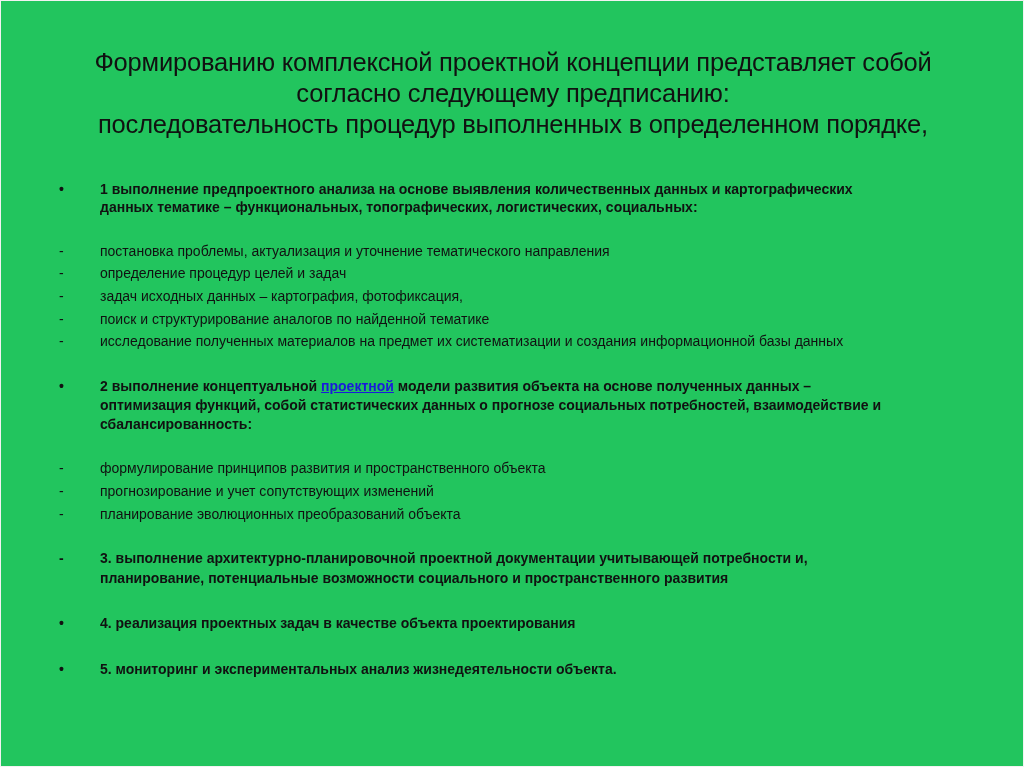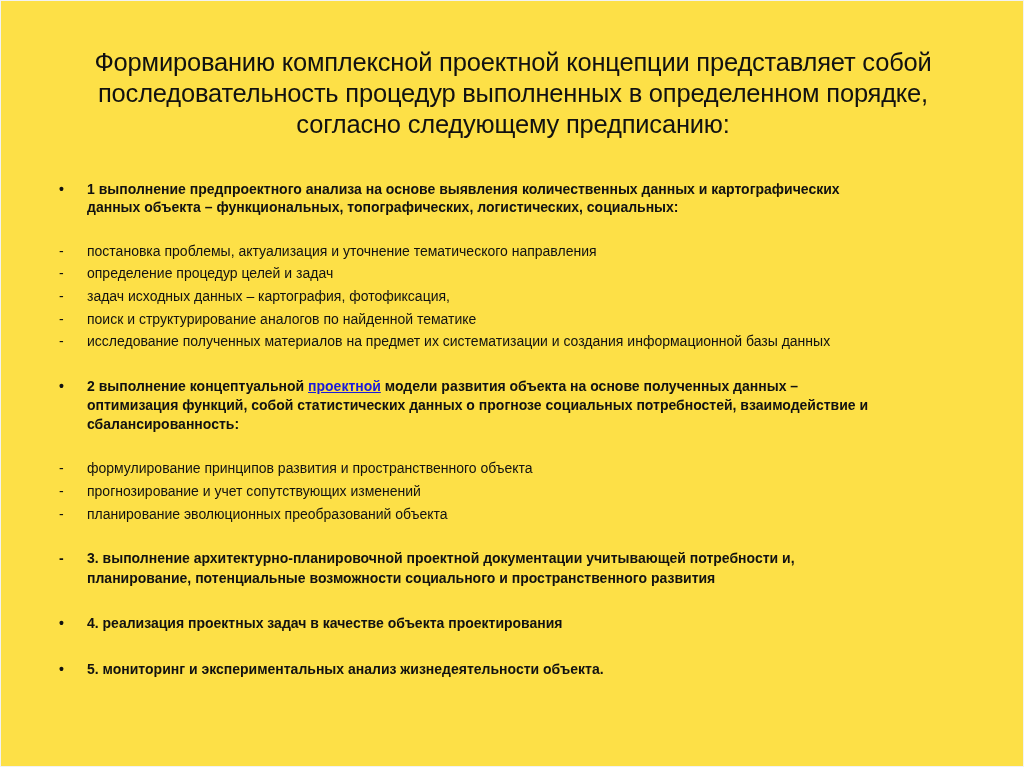--- a/index.html
+++ b/index.html
@@ -14,21 +14,21 @@
       position: relative;
       font-family: "Liberation Sans", sans-serif;
       color: #111111;
     }
     .slide {
       position: absolute;
       left: 0; top: 0;
       width: 1022px;
       height: 765px;
       border: 1px solid #f2f2f2;
-      background: #fde047;
+      background: #22c55e;
     }
     .title {
       position: absolute;
       left: 40px;
       top: 46px;
       width: 944px;
       text-align: center;
       font-size: 25.5px;
       line-height: 31px;
       color: #111111;
@@ -44,46 +44,46 @@
       line-height: 21px;
     }
     .marker {
       position: absolute;
       left: 58px;
       width: 12px;
       text-align: left;
     }
     .text {
       position: absolute;
-      left: 86px;
+      left: 99px;
       width: 880px;
     }
     .bold { font-weight: bold; }
     .link {
       color: #1a1adb;
       text-decoration: underline;
     }
   </style>
 </head>
 <body>
 
 <div class="slide">
 
   <div class="title">
     <span>Формированию комплексной проектной концепции представляет собой</span>
+    <span>согласно следующему предписанию:</span>
     <span>последовательность процедур выполненных в определенном порядке,</span>
-    <span>согласно следующему предписанию:</span>
   </div>
 
   <div class="row bold" style="top:178px;">
     <span class="marker">•</span>
     <span class="text">1 выполнение предпроектного анализа на основе выявления количественных данных и картографических</span>
   </div>
   <div class="row bold" style="top:196px;">
-    <span class="text">данных объекта – функциональных, топографических, логистических, социальных:</span>
+    <span class="text">данных тематике – функциональных, топографических, логистических, социальных:</span>
   </div>
 
   <div class="row" style="top:240px;">
     <span class="marker">-</span>
     <span class="text">постановка проблемы, актуализация и уточнение тематического направления</span>
   </div>
   <div class="row" style="top:262px;">
     <span class="marker">-</span>
     <span class="text">определение процедур целей и задач</span>
   </div>

